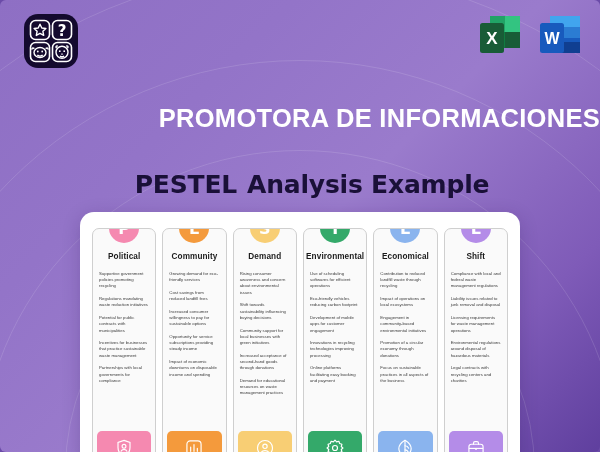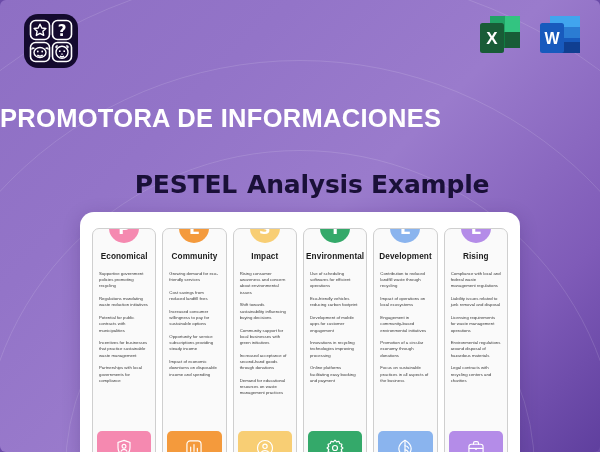--- a/index.html
+++ b/index.html
@@ -42,21 +42,21 @@
   .office-icons {
     position:absolute; right:16px; top:12px;
     display:flex; gap:12px; align-items:flex-start;
   }
   .app-icon { position:relative; width:48px; height:52px; }
   .app-icon svg { display:block; }
 
   
   .brand-title {
     position:absolute; left:0; right:0; top:104px;
-    text-align:left;
+    text-align:right;
     color:#ffffff;
     font-size:25.5px;
     font-weight:bold;
     letter-spacing:0.3px;
     font-family:"Liberation Sans", sans-serif;
   }
   .sub-title {
     position:absolute; left:0; right:0; top:170px;
     text-align:center;
     color:#1a1038;
@@ -205,21 +205,21 @@
   <div class="brand-title">PROMOTORA DE INFORMACIONES</div>
 
   <div class="sub-title">
     <span>PESTEL</span><span class="gap"></span><span>Analysis Example</span>
   </div>
 
   <div class="card">
     <div class="columns" id="columns">
         <div class="col">
           <div class="badge" style="background: rgb(245, 137, 176);">P</div>
-          <div class="col-title">Economical</div>
+          <div class="col-title">Political</div>
           <div class="points">
             <div class="point">Supportive government policies promoting recycling</div>
             <div class="point">Regulations mandating waste reduction initiatives</div>
             <div class="point">Potential for public contracts with municipalities</div>
             <div class="point">Incentives for businesses that practice sustainable waste management</div>
             <div class="point">Partnerships with local governments for compliance</div>
           </div>
           <div class="icon-tile" style="background: rgb(245, 137, 176);">
             <svg width="20" height="20" viewBox="0 0 24 24" fill="none" stroke="#fff" stroke-width="1.4">
               <path d="M12 2.8l7.2 2.6v6.1c0 4.7-3.1 8.2-7.2 9.7-4.1-1.5-7.2-5-7.2-9.7V5.4z"></path>
@@ -240,21 +240,21 @@
           </div>
           <div class="icon-tile" style="background: rgb(244, 154, 60);">
             <svg width="20" height="20" viewBox="0 0 24 24" fill="none" stroke="#fff" stroke-width="1.4">
               <rect x="3.5" y="3.5" width="17" height="17" rx="4"></rect>
               <path d="M8 16V11M12 16V8M16 16v-3.5" stroke-linecap="round"></path>
             </svg>
           </div>
         </div>
         <div class="col">
           <div class="badge" style="background: rgb(248, 206, 116);">S</div>
-          <div class="col-title">Impact</div>
+          <div class="col-title">Demand</div>
           <div class="points">
             <div class="point">Rising consumer awareness and concern about environmental issues</div>
             <div class="point">Shift towards sustainability influencing buying decisions</div>
             <div class="point">Community support for local businesses with green initiatives</div>
             <div class="point">Increased acceptance of second-hand goods through donations</div>
             <div class="point">Demand for educational resources on waste management practices</div>
           </div>
           <div class="icon-tile" style="background: rgb(248, 206, 116);">
             <svg width="20" height="20" viewBox="0 0 24 24" fill="none" stroke="#fff" stroke-width="1.4">
               <circle cx="12" cy="12" r="9"></circle>
@@ -275,39 +275,39 @@
           </div>
           <div class="icon-tile" style="background: rgb(52, 169, 106);">
             <svg width="20" height="20" viewBox="0 0 24 24" fill="none" stroke="#fff" stroke-width="1.4">
               <circle cx="12" cy="12" r="3"></circle>
               <path d="M12 2.6l1.9 2.1 2.7-.8 1 2.7 2.7.9-.8 2.7 2 1.8-2 1.8.8 2.7-2.7.9-1 2.7-2.7-.8L12 21.4l-1.9-2.1-2.7.8-1-2.7-2.7-.9.8-2.7-2-1.8 2-1.8-.8-2.7 2.7-.9 1-2.7 2.7.8z" stroke-linejoin="round"></path>
             </svg>
           </div>
         </div>
         <div class="col">
           <div class="badge" style="background: rgb(138, 180, 238);">E</div>
-          <div class="col-title">Development</div>
+          <div class="col-title">Economical</div>
           <div class="points">
             <div class="point">Contribution to reduced landfill waste through recycling</div>
             <div class="point">Impact of operations on local ecosystems</div>
             <div class="point">Engagement in community-based environmental initiatives</div>
             <div class="point">Promotion of a circular economy through donations</div>
             <div class="point">Focus on sustainable practices in all aspects of the business</div>
           </div>
           <div class="icon-tile" style="background: rgb(138, 180, 238);">
             <svg width="20" height="20" viewBox="0 0 24 24" fill="none" stroke="#fff" stroke-width="1.4">
               <path d="M12 2.6c5 3 7.4 6.3 7.4 10.1 0 4.3-3.3 7.7-7.4 7.7s-7.4-3.4-7.4-7.7C4.6 8.9 7 5.6 12 2.6z"></path>
               <path d="M12 2.6v17.8"></path>
               <path d="M12 9.3c1.9 0 3.6 1.2 4.4 3M12 14.2c1.6 0 3 .9 3.7 2.4" stroke-linecap="round"></path>
             </svg>
           </div>
         </div>
         <div class="col">
           <div class="badge" style="background: rgb(180, 140, 232);">L</div>
-          <div class="col-title">Rising</div>
+          <div class="col-title">Shift</div>
           <div class="points">
             <div class="point">Compliance with local and federal waste management regulations</div>
             <div class="point">Liability issues related to junk removal and disposal</div>
             <div class="point">Licensing requirements for waste management operations</div>
             <div class="point">Environmental regulations around disposal of hazardous materials</div>
             <div class="point">Legal contracts with recycling centers and charities</div>
           </div>
           <div class="icon-tile" style="background: rgb(180, 140, 232);">
             <svg width="20" height="20" viewBox="0 0 24 24" fill="none" stroke="#fff" stroke-width="1.4">
               <rect x="3.5" y="7.5" width="17" height="12" rx="3"></rect>

